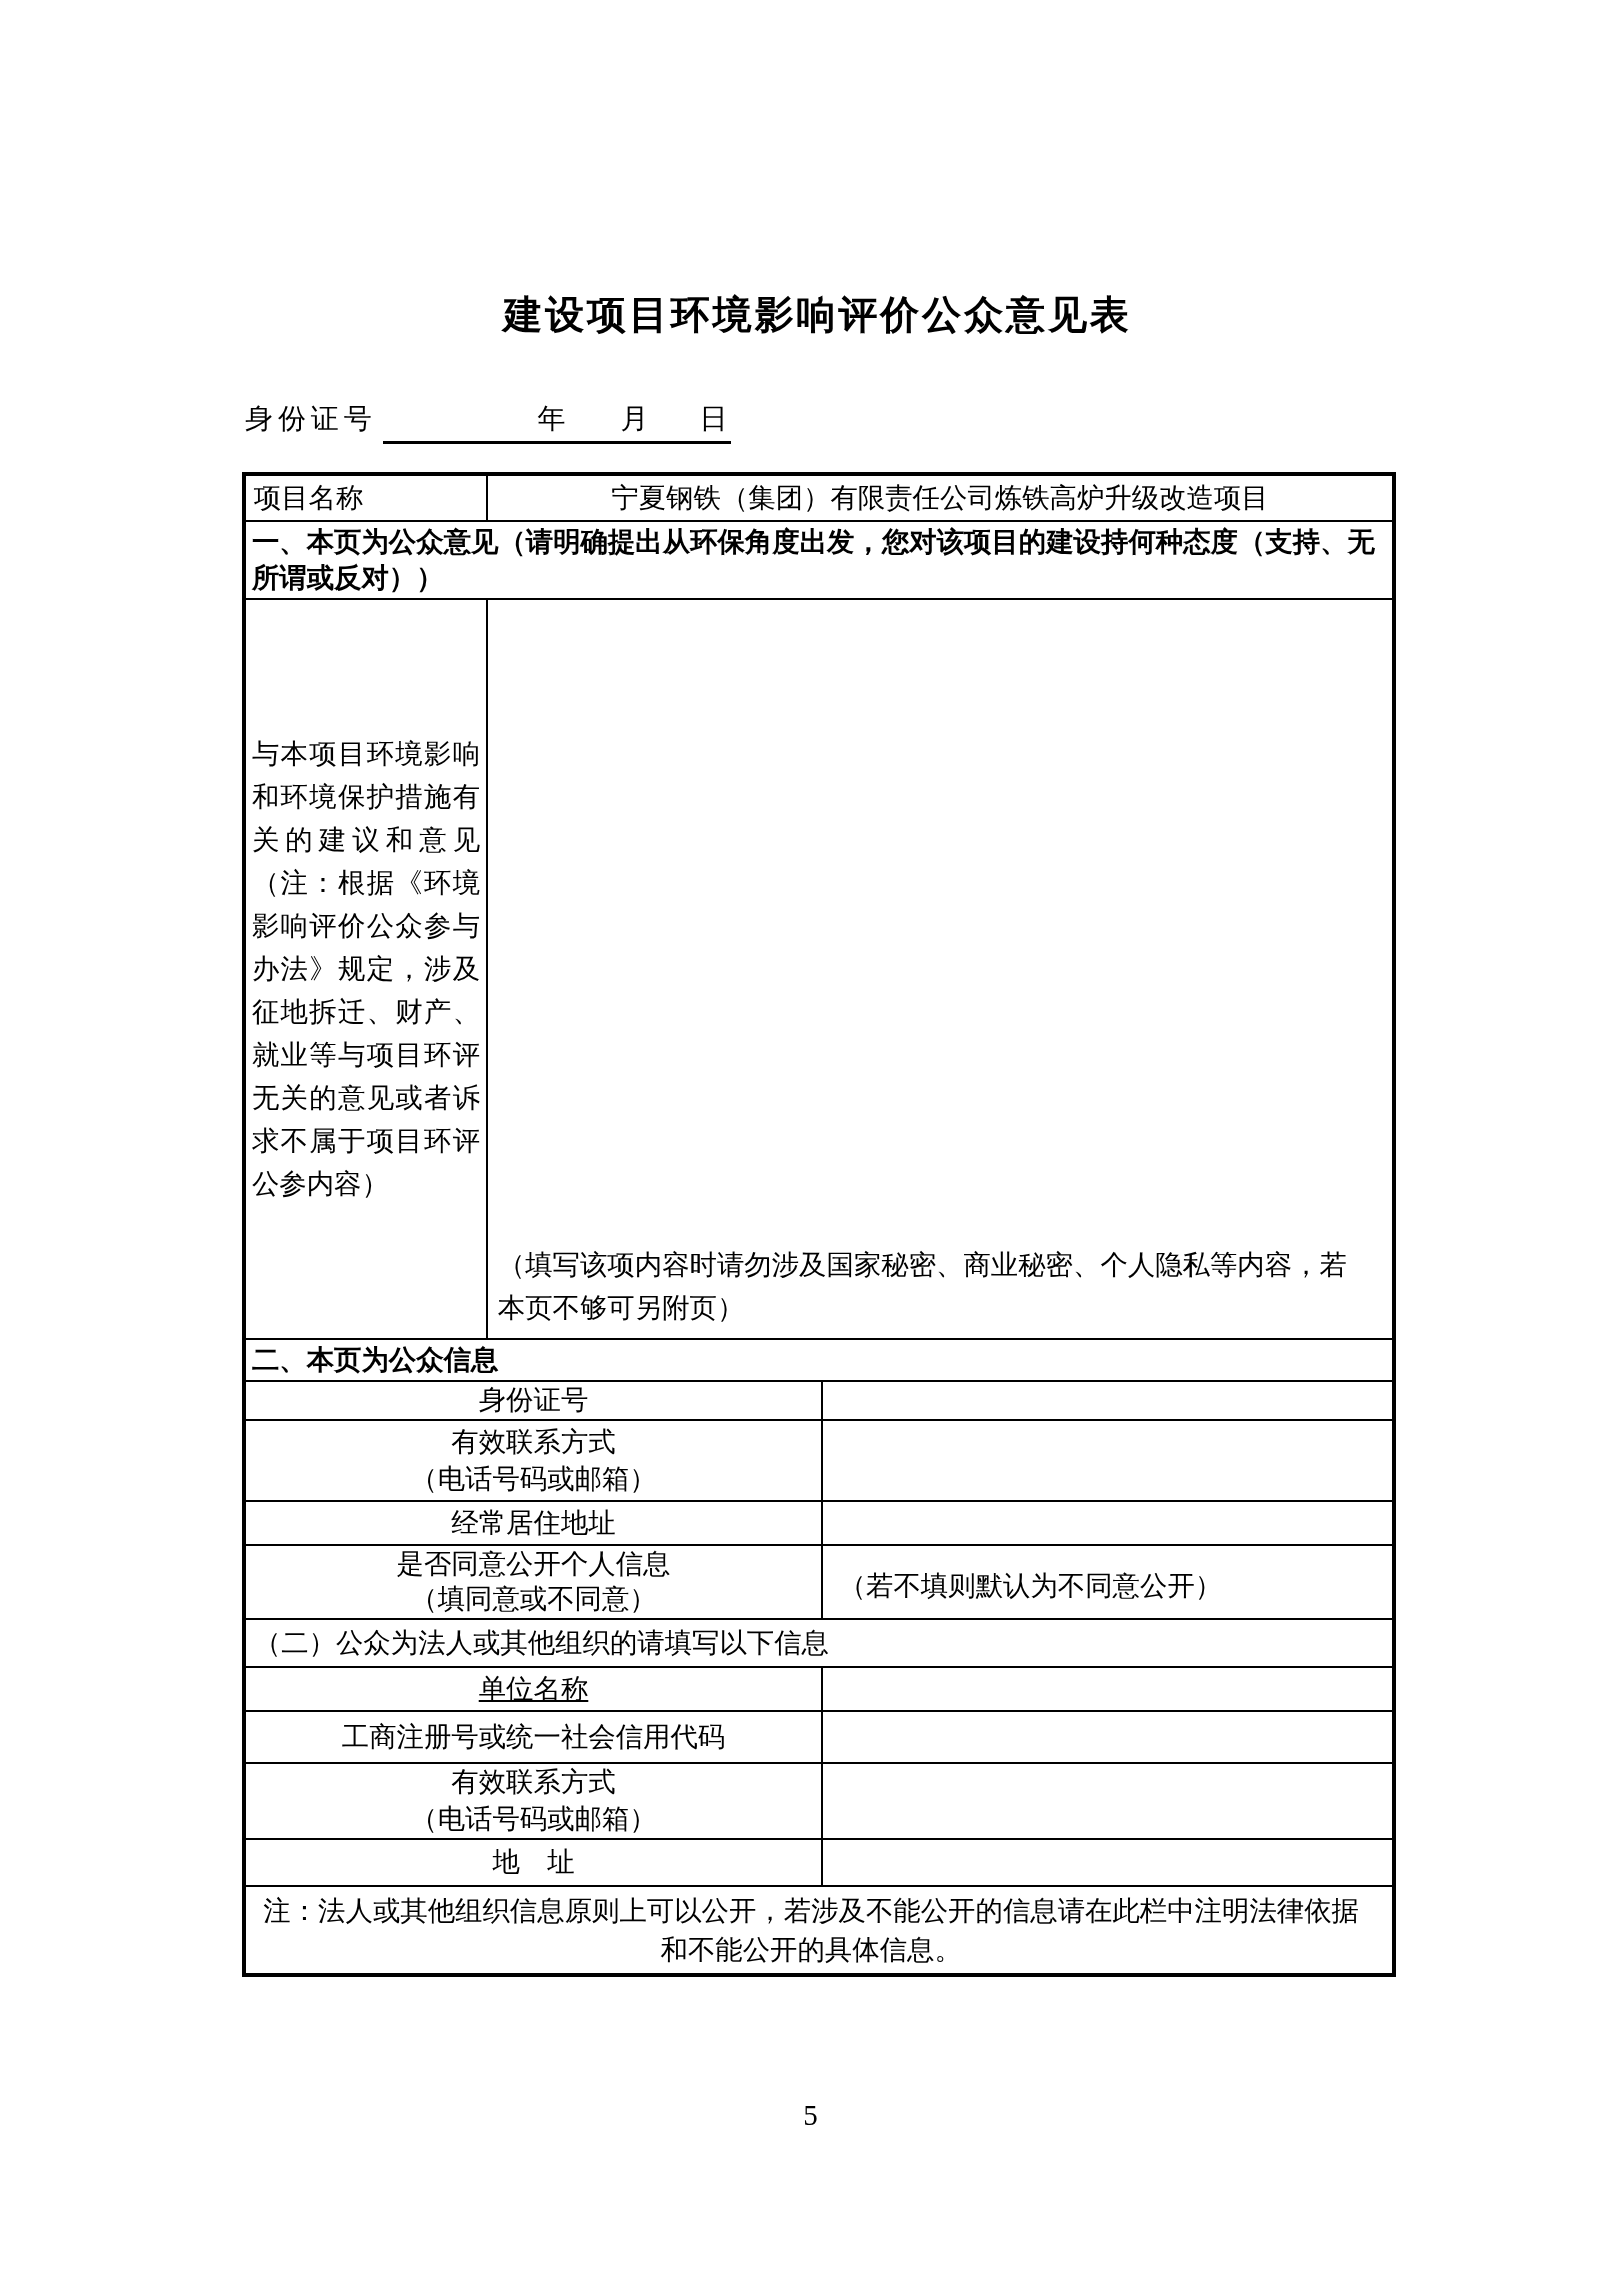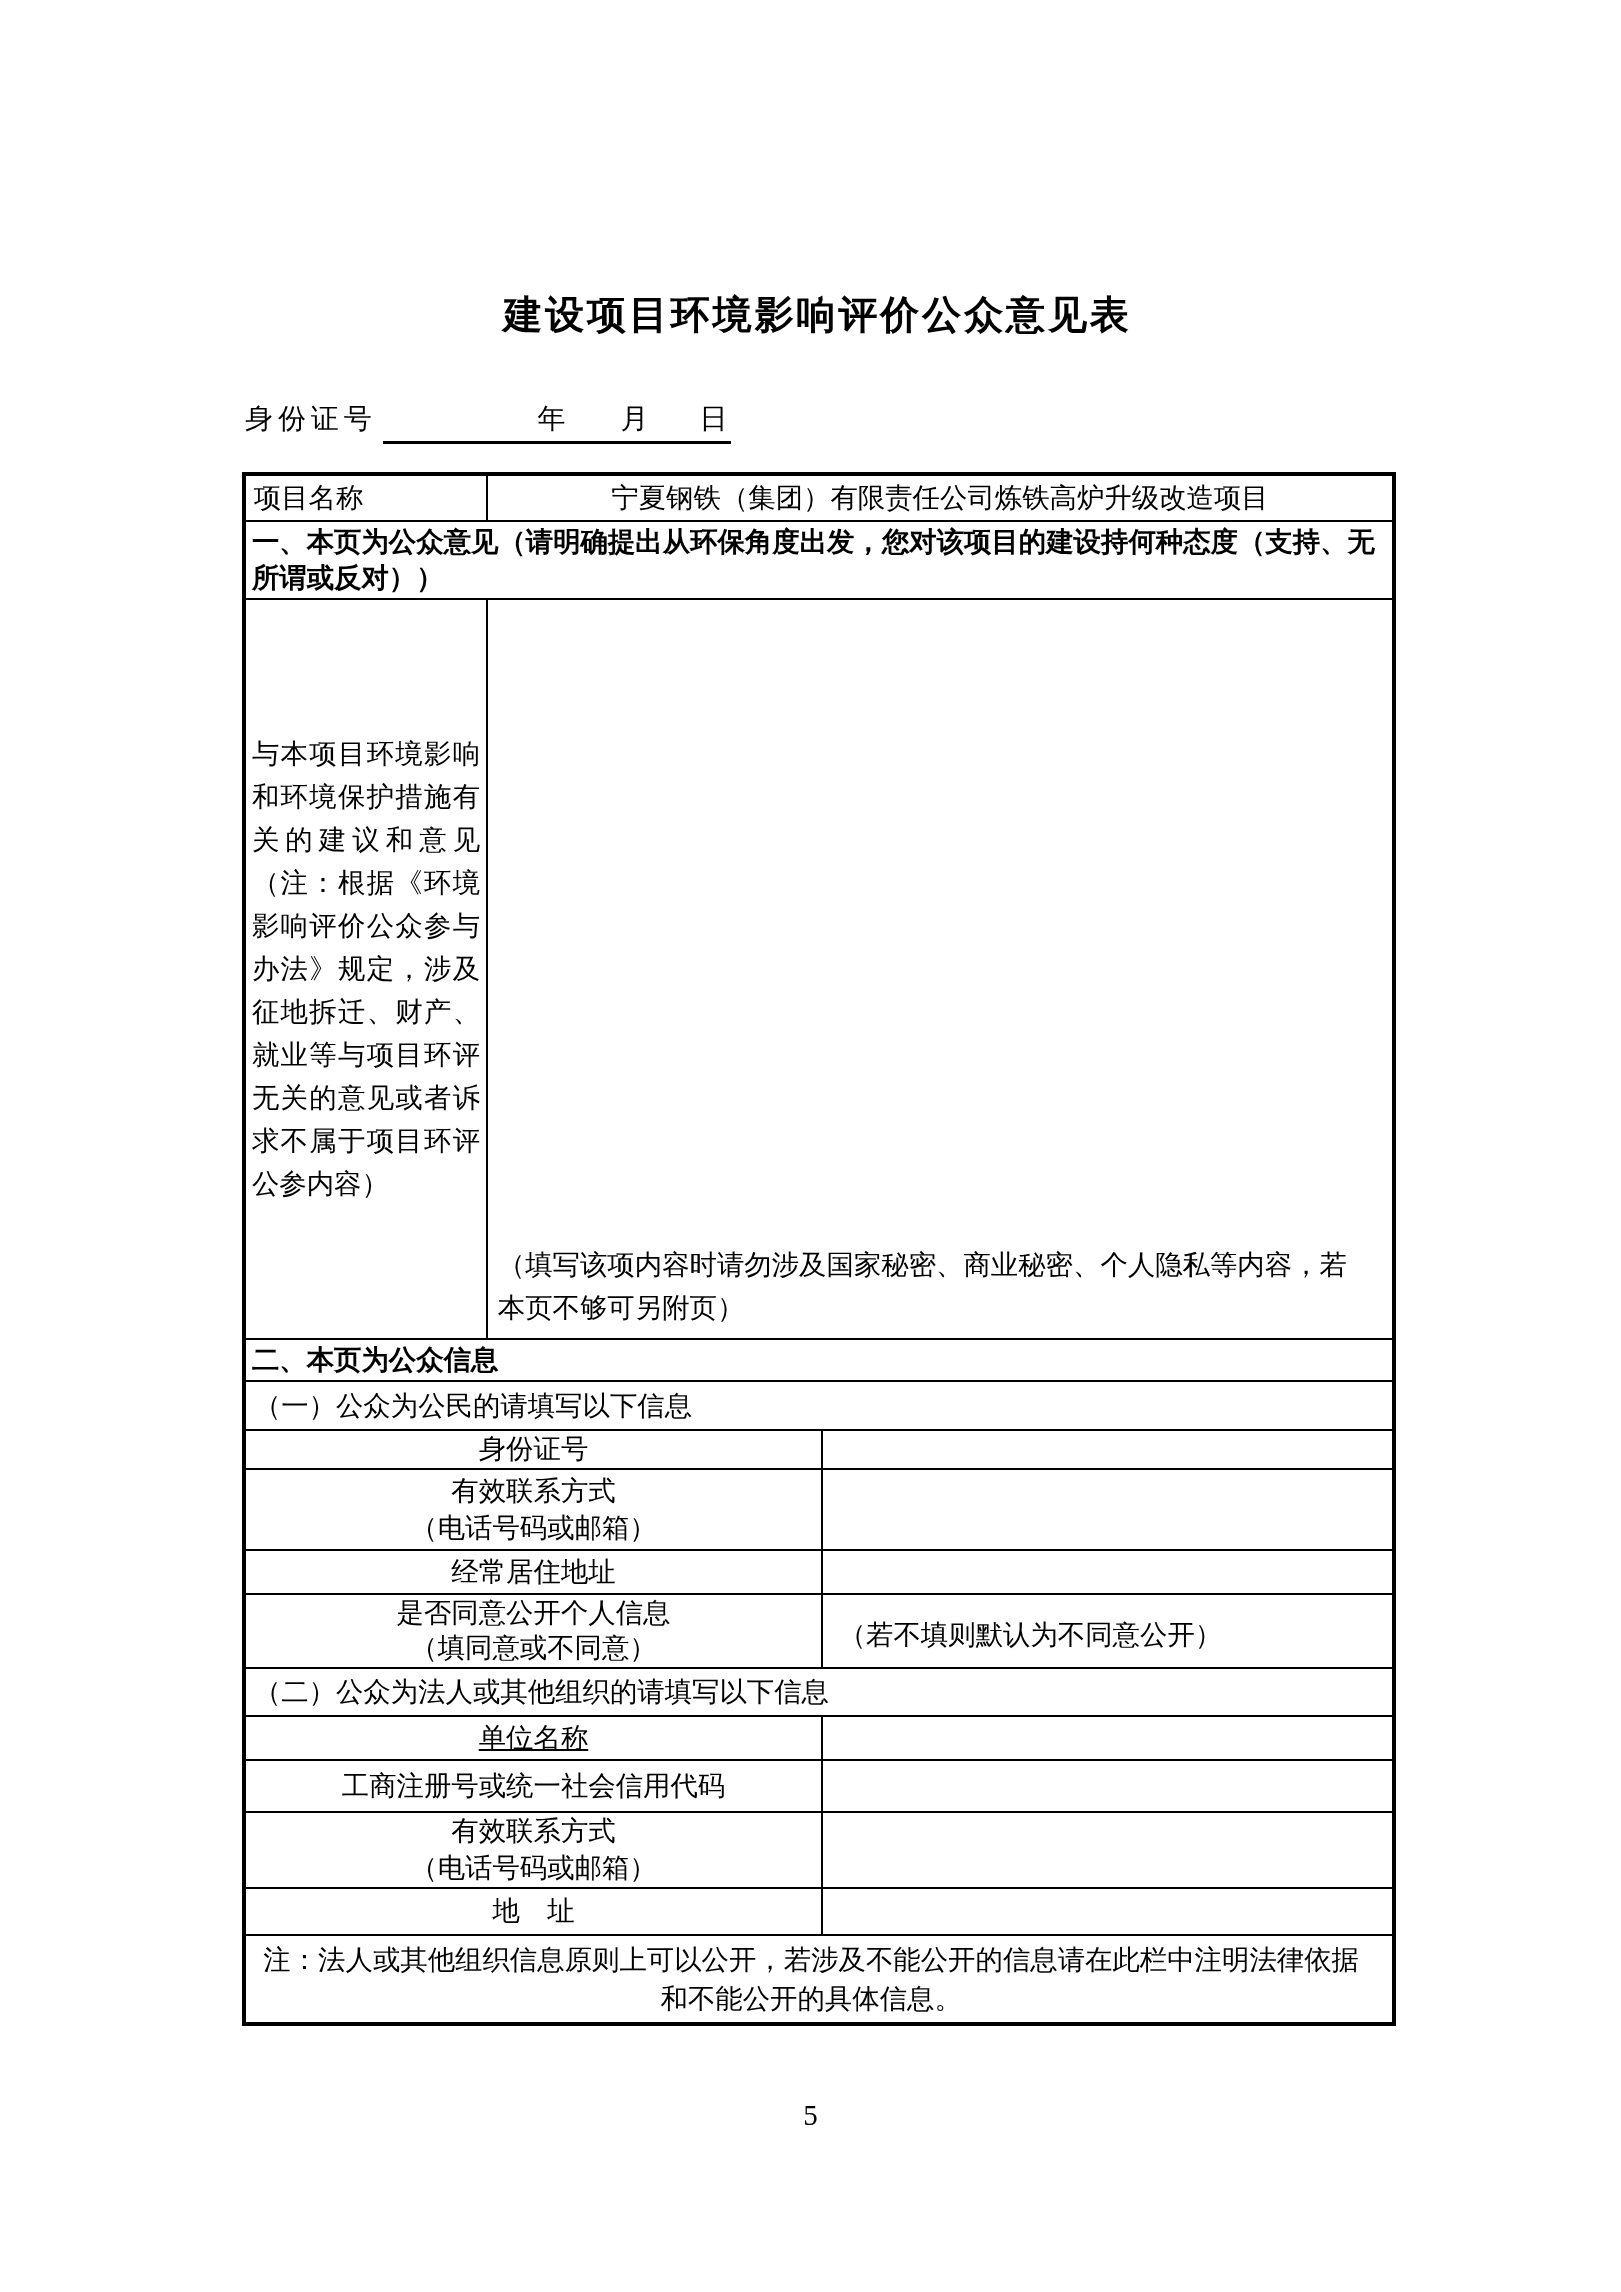--- a/index.html
+++ b/index.html
@@ -151,23 +151,20 @@
       </tr>
       <tr class="r3">
         <td class="opinion-label">与本项目环境影响和环境保护措施有关的建议和意见（注：根据《环境影响评价公众参与办法》规定，涉及征地拆迁、财产、就业等与项目环评无关的意见或者诉求不属于项目环评公参内容）</td>
         <td class="opinion-area" colspan="2">
           <div class="opinion-note">（填写该项内容时请勿涉及国家秘密、商业秘密、个人隐私等内容，若本页不够可另附页）</div>
         </td>
       </tr>
       <tr class="r4">
         <td class="bold-header" colspan="3">二、本页为公众信息</td>
       </tr>
-      <tr class="r5">
-        <td class="sub-header" colspan="3">（一）公众为公民的请填写以下信息</td>
-      </tr>
       <tr class="r7">
         <td class="info-label" colspan="2">身份证号</td>
         <td></td>
       </tr>
       <tr class="r8">
         <td class="info-label" colspan="2">有效联系方式
 （电话号码或邮箱）</td>
         <td></td>
       </tr>
       <tr class="r9">

